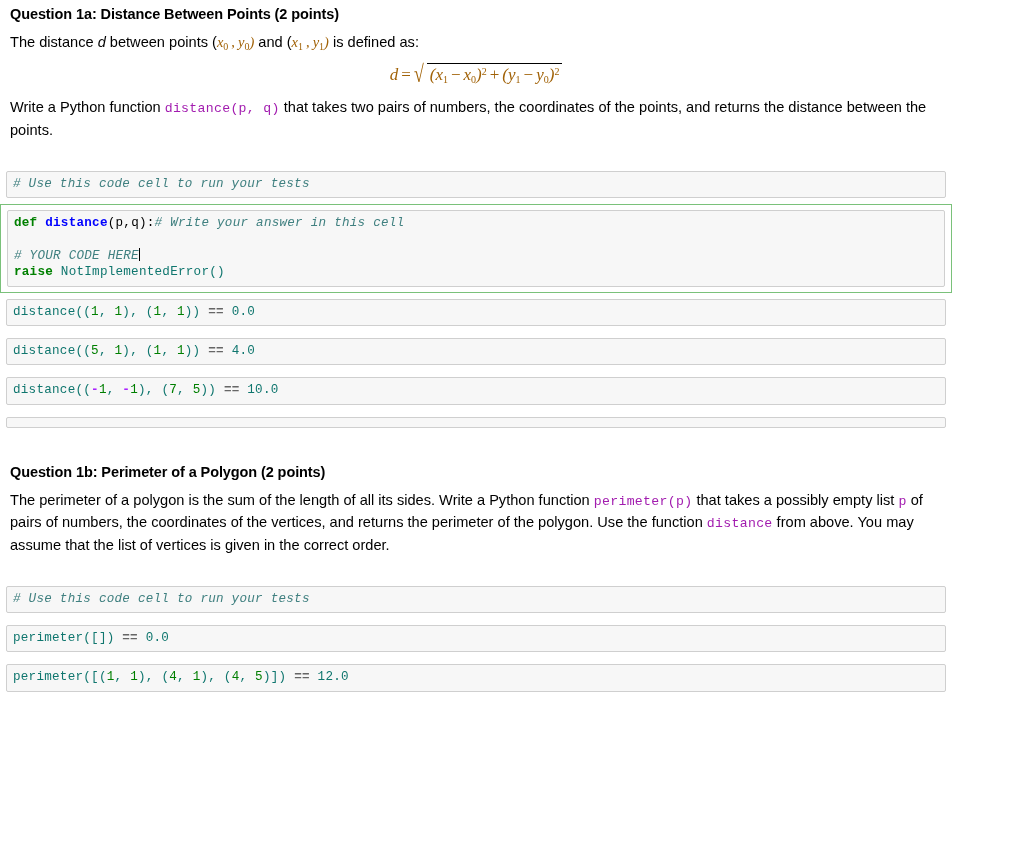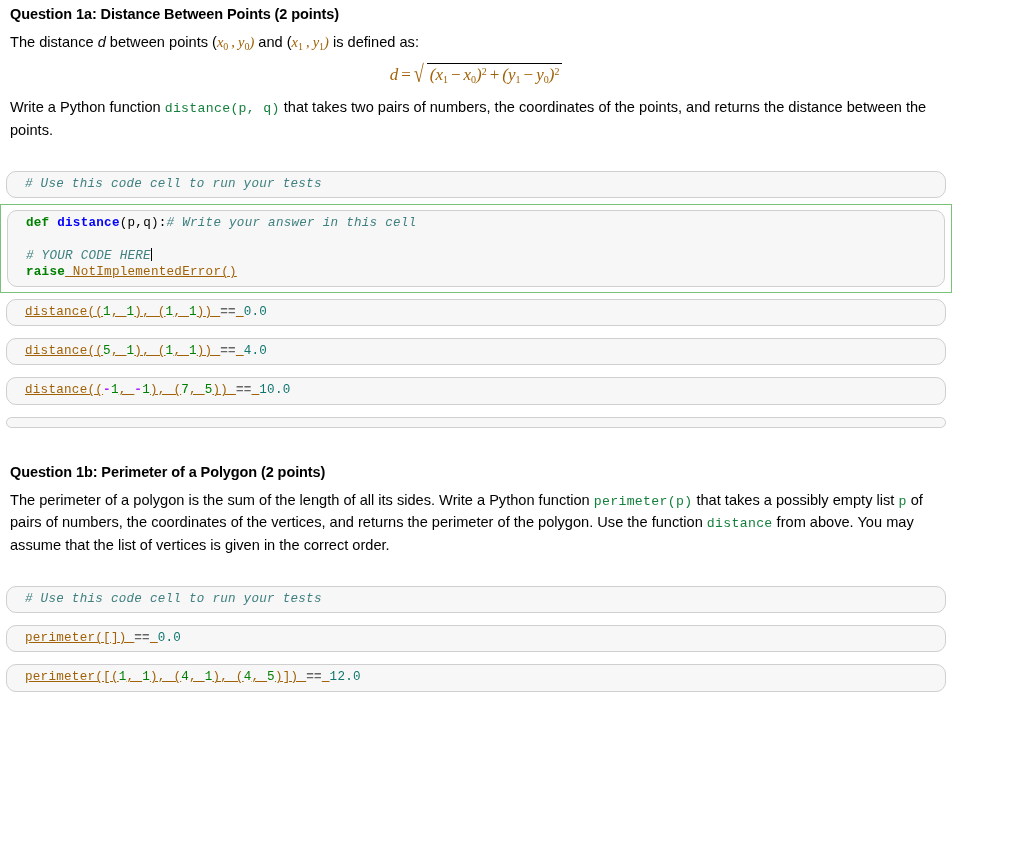--- a/index.html
+++ b/index.html
@@ -37,21 +37,21 @@
     font-family: "Liberation Sans", sans-serif;
     font-size: 14.6px;
     line-height: 20.6px;
     margin: 0;
     padding: 8px 0 0 0;
     color: #000;
   }
   code.inline {
     font-family: "Liberation Mono", "DejaVu Sans Mono", monospace;
     font-size: 13.2px;
-    color: #15803d;
+    color: #a21caf;
     letter-spacing: 0.3px;
     white-space: pre;
   }
   
   .math-block {
     text-align: center;
     padding: 6px 0 4px 0;
     font-family: "Liberation Serif", serif;
   }
   .math {
@@ -96,38 +96,38 @@
     border-right: 0;
   }
   .code-cell.selected {
     border: 1px solid #7ac17a;
     background: #ffffff;
   }
   .cell-inner {
     margin: 0 6px;
     background: #f7f7f7;
     border: 1px solid #cfcfcf;
-    border-radius: 10px;
-    padding: 4px 6px 5px 18px;
+    border-radius: 2px;
+    padding: 4px 6px 5px 6px;
     box-sizing: border-box;
   }
   pre.src {
     font-family: "Liberation Mono", "DejaVu Sans Mono", monospace;
     font-size: 12.6px;
     line-height: 16.4px;
     margin: 0;
     padding: 0;
     white-space: pre;
     color: #000;
     letter-spacing: 0.25px;
   }
   pre.src .c  { color: #408080; font-style: italic; }   
   pre.src .k  { color: #008000; font-weight: bold; }    
   pre.src .nf { color: #0000ff; font-weight: bold; }    
-  pre.src .n  { color: #a16207; text-decoration: underline; }                        
+  pre.src .n  { color: #0f766e; }                        
   pre.src .mi { color: #007f00; }                        
   pre.src .mf { color: #0f766e; }                        
   pre.src .o  { color: #666666; font-weight: bold; }     
   pre.src .om { color: #aa22ff; font-weight: bold; }     
   pre.src .p  { color: #000000; }                        
   .caret {
     display: inline-block;
     width: 1px;
     height: 13px;
     background: #000;

